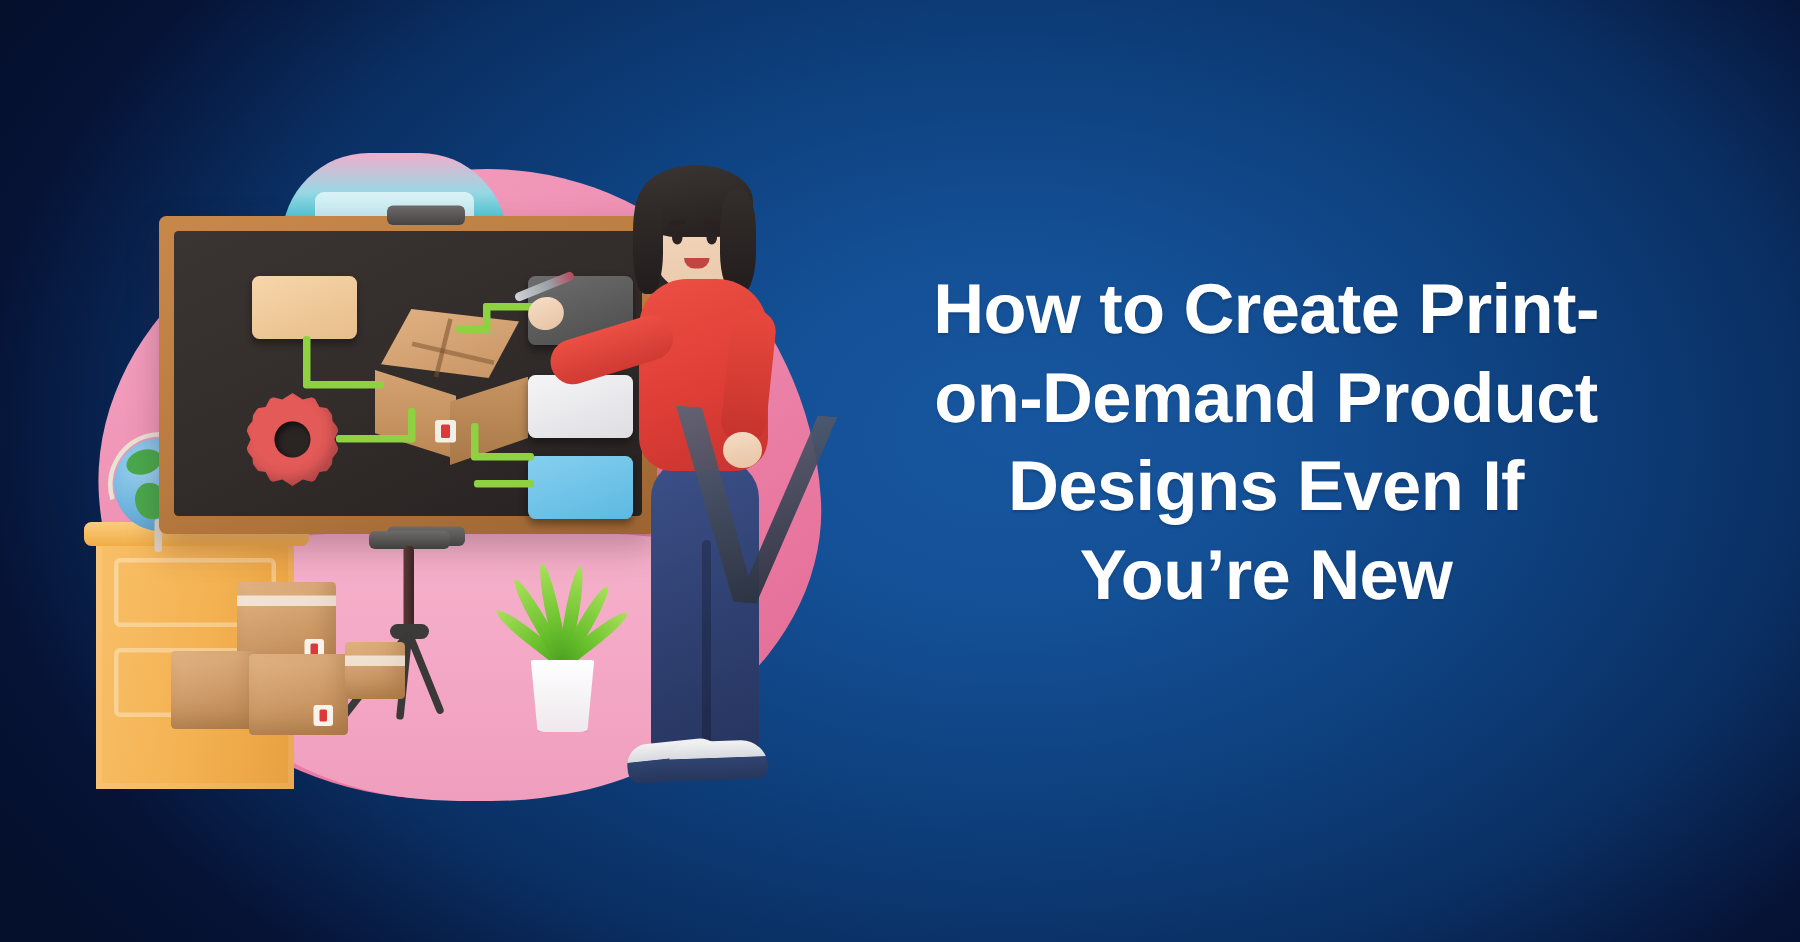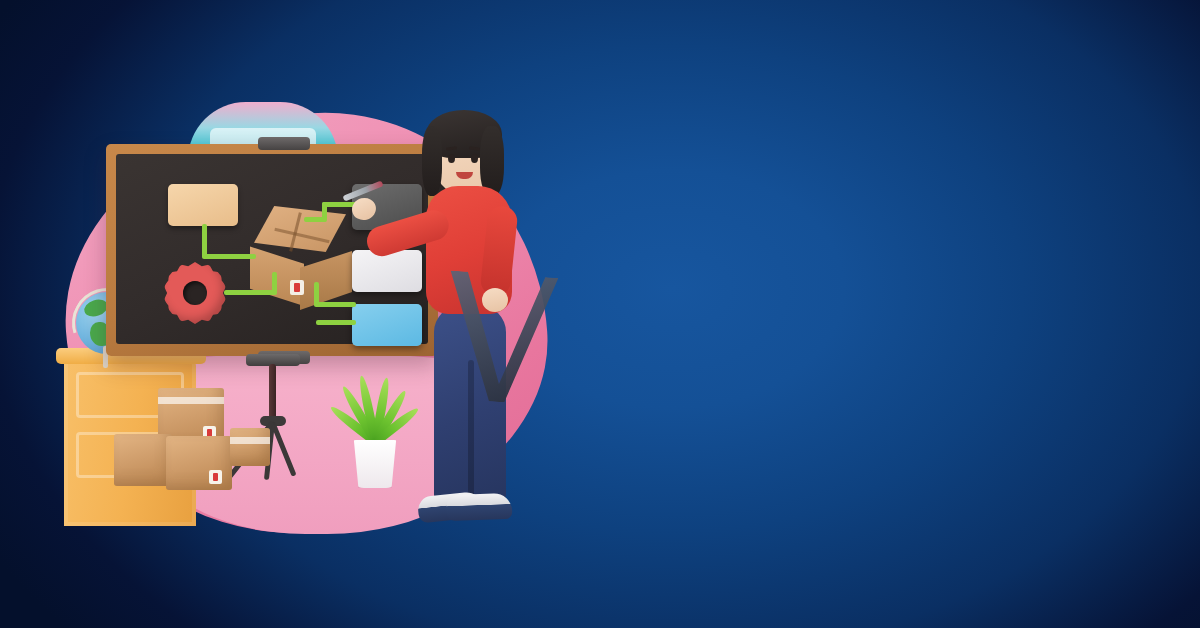--- a/index.html
+++ b/index.html
@@ -528,14 +528,18 @@
       <div class="p-arm-r"></div>
       <div class="p-hand-r"></div>
       <div class="p-pen"></div>
       <div class="p-ruler"></div>
       <div class="p-hand-l"></div>
     </div>
 
     <div class="wedge"></div>
   </div>
 
+  <h1 id="headline">How to Create Print-
+on-Demand Product
+Designs Even If
+You’re New</h1>
 
 </div>
 
 </body></html>

